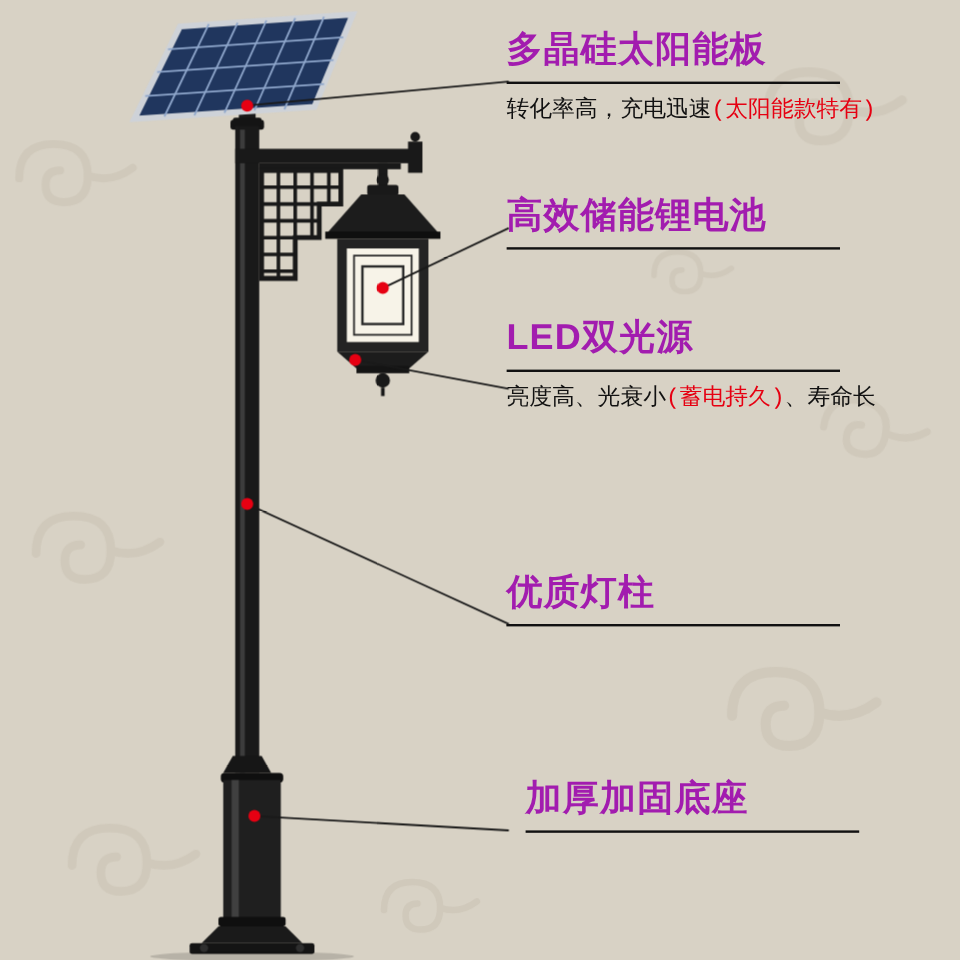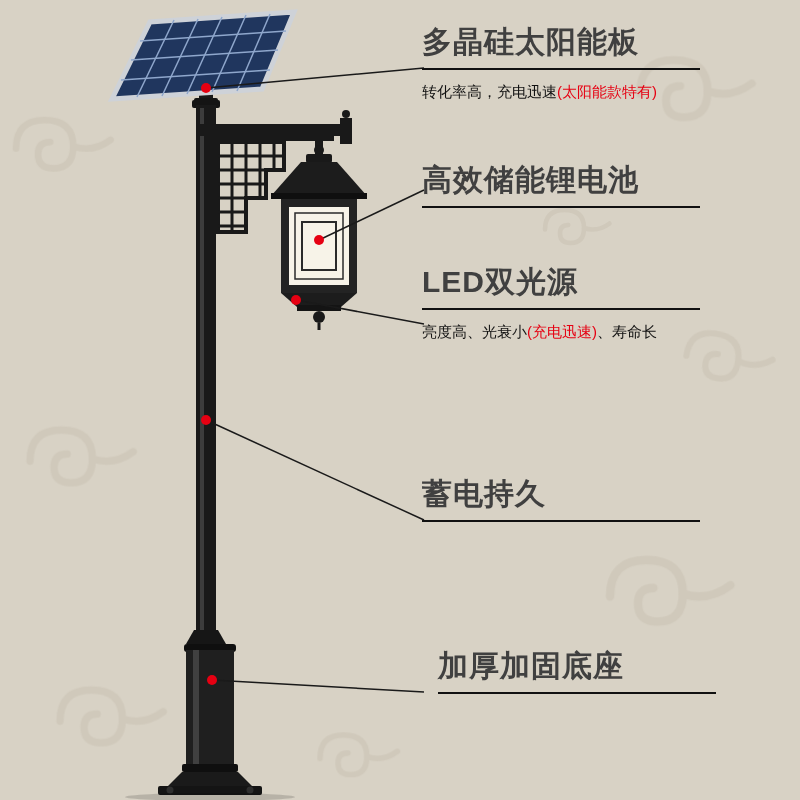--- a/index.html
+++ b/index.html
@@ -15,31 +15,32 @@
     position:absolute;
     left:422px;
     width:320px;
     color:#111;
   }
   .callout-title{
     font-size:30px;
     font-weight:700;
     letter-spacing:1px;
     line-height:36px;
-    color:#404040;
+    color:#a21caf;
     width:278px;
     padding-bottom:8px;
     border-bottom:2px solid #111;
   }
   .callout-desc{
     margin-top:10px;
-    font-size:15px;
+    font-size:19px;
     line-height:24px;
     color:#111;
     white-space:nowrap;
+    font-family:Liberation Mono, monospace;
   }
   .desc-highlight{color:#e60012;}
   .c1{top:24px;}
   .c2{top:162px;}
   .c3{top:264px;}
   .c4{top:476px;}
   .c5{top:648px;margin-left:16px;}
 </style>
 </head>
 <body>
@@ -166,25 +167,25 @@
     </div>
   </div>
 
   <div class="callout c2">
     <div class="callout-title">高效储能锂电池</div>
   </div>
 
   <div class="callout c3">
     <div class="callout-title">LED双光源</div>
     <div class="callout-desc">
-      <span>亮度高、光衰小</span><span class="desc-highlight">(充电迅速)</span><span>、寿命长</span>
+      <span>亮度高、光衰小</span><span class="desc-highlight">(蓄电持久)</span><span>、寿命长</span>
     </div>
   </div>
 
   <div class="callout c4">
-    <div class="callout-title">蓄电持久</div>
+    <div class="callout-title">优质灯柱</div>
   </div>
 
   <div class="callout c5">
     <div class="callout-title">加厚加固底座</div>
   </div>
 
 </div>
 
 </body></html>

